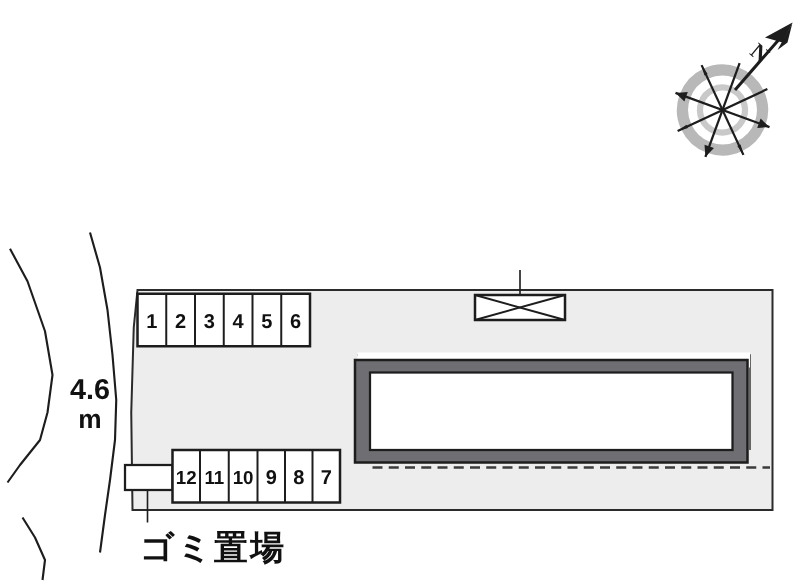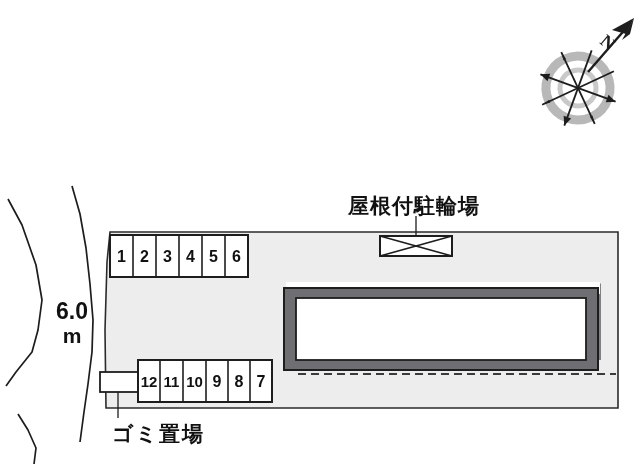--- a/index.html
+++ b/index.html
@@ -37,21 +37,21 @@
   }
   .lbl-bike {
     left: 348px;
     top: 192px;
     font-size: 21px;
     letter-spacing: 1px;
   }
   .lbl-trash {
     left: 112px;
     top: 420px;
-    font-size: 21px;
+    font-size: 27px;
     letter-spacing: 2px;
   }
   .road-label {
     position: absolute;
     left: 50px;
     top: 300px;
     width: 44px;
     text-align: center;
     font-weight: 700;
     color: #111111;
@@ -165,21 +165,20 @@
       <line x1="588" y1="72" x2="628" y2="26" stroke="#1d1d1d" stroke-width="2.4"></line>
       <polygon points="634,18 612,30 626,34" fill="#1d1d1d"></polygon>
       <polygon points="634,18 622,40 630,34" fill="#1d1d1d"></polygon>
 
       <g transform="translate(604,47) rotate(40)" fill="#1d1d1d">
         <text x="0" y="0" style="font-family:'Liberation Serif', serif; font-size:18px; font-weight:700;" text-anchor="middle">N</text>
       </g>
     </g>
   </svg>
 
-  <div class="lbl lbl-bike">屋根付駐輪場</div>
   <div class="lbl lbl-trash">ゴミ置場</div>
 
   <div class="road-label">
-    <span class="road-num">6.0</span>
+    <span class="road-num">4.6</span>
     <span class="road-unit">m</span>
   </div>
 
 </div>
 
 </body></html>

